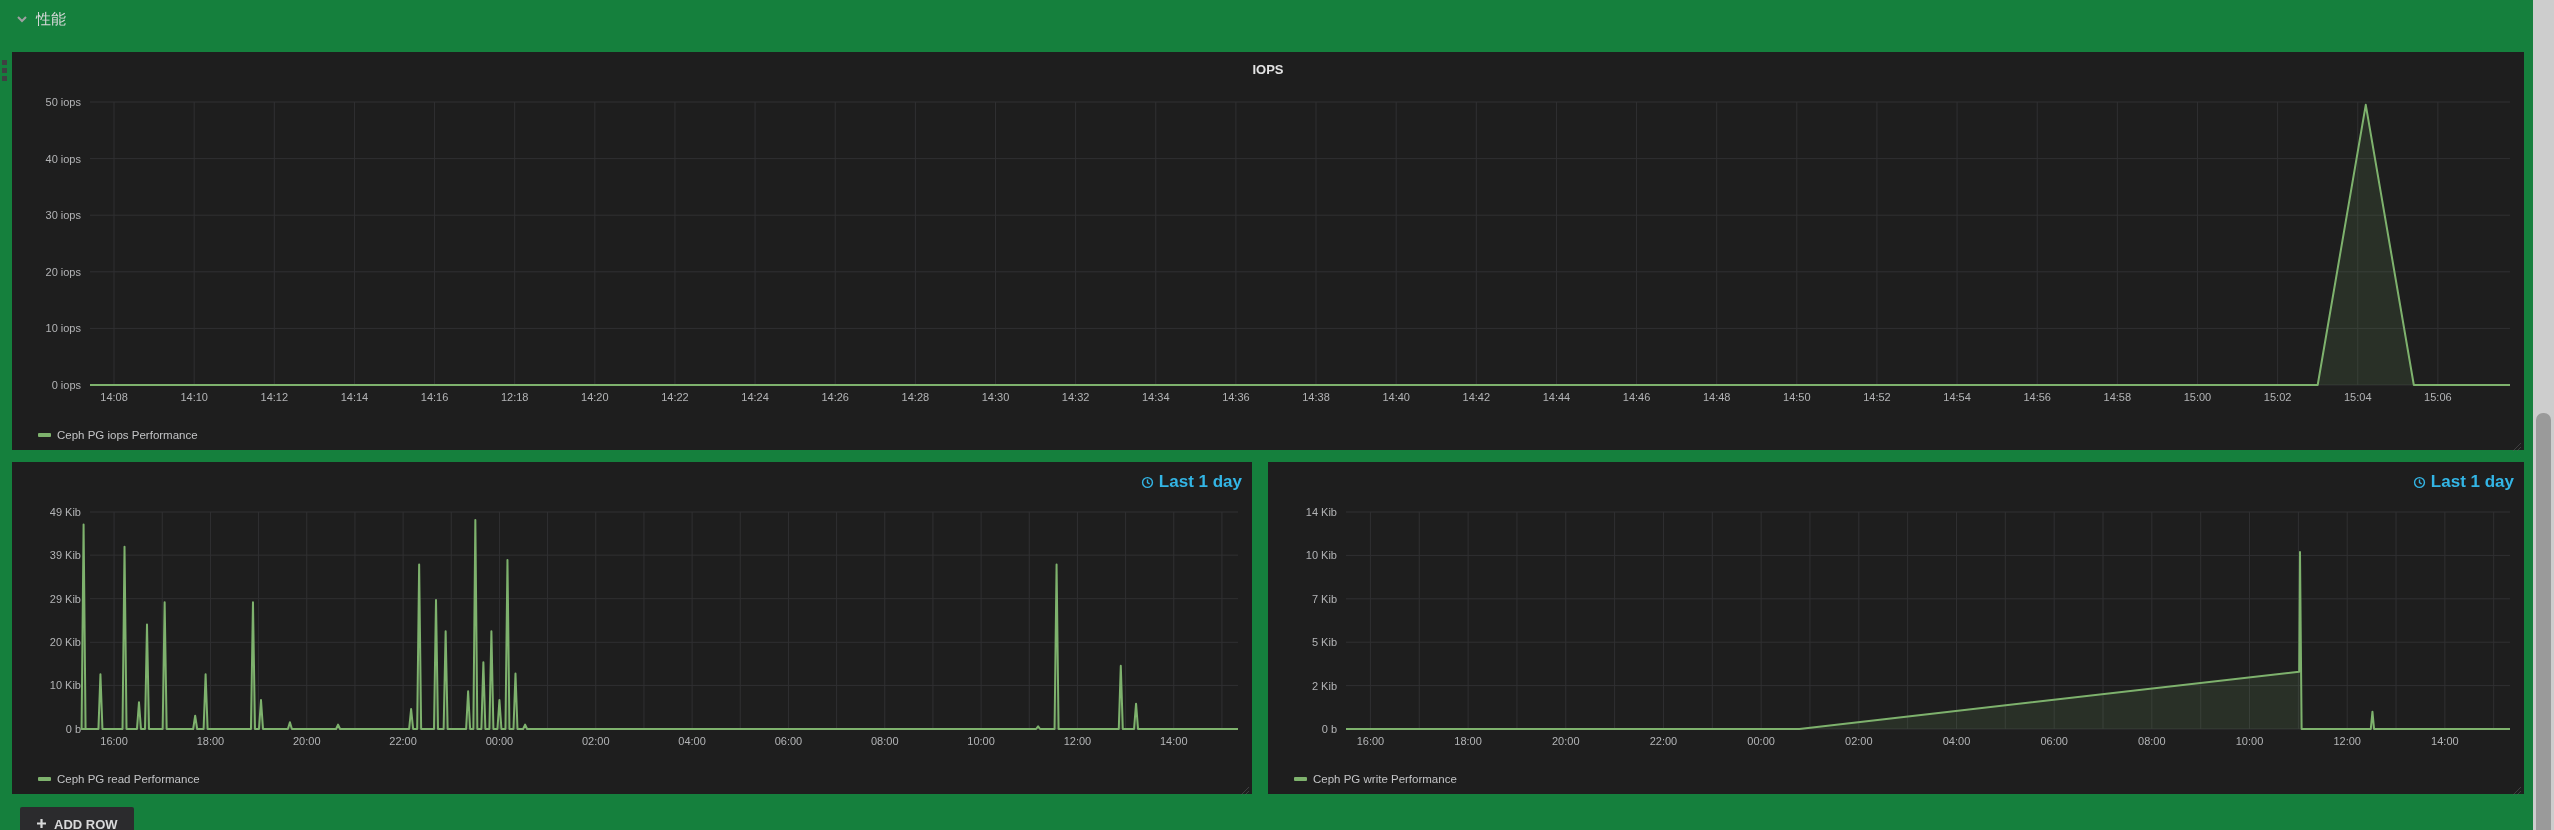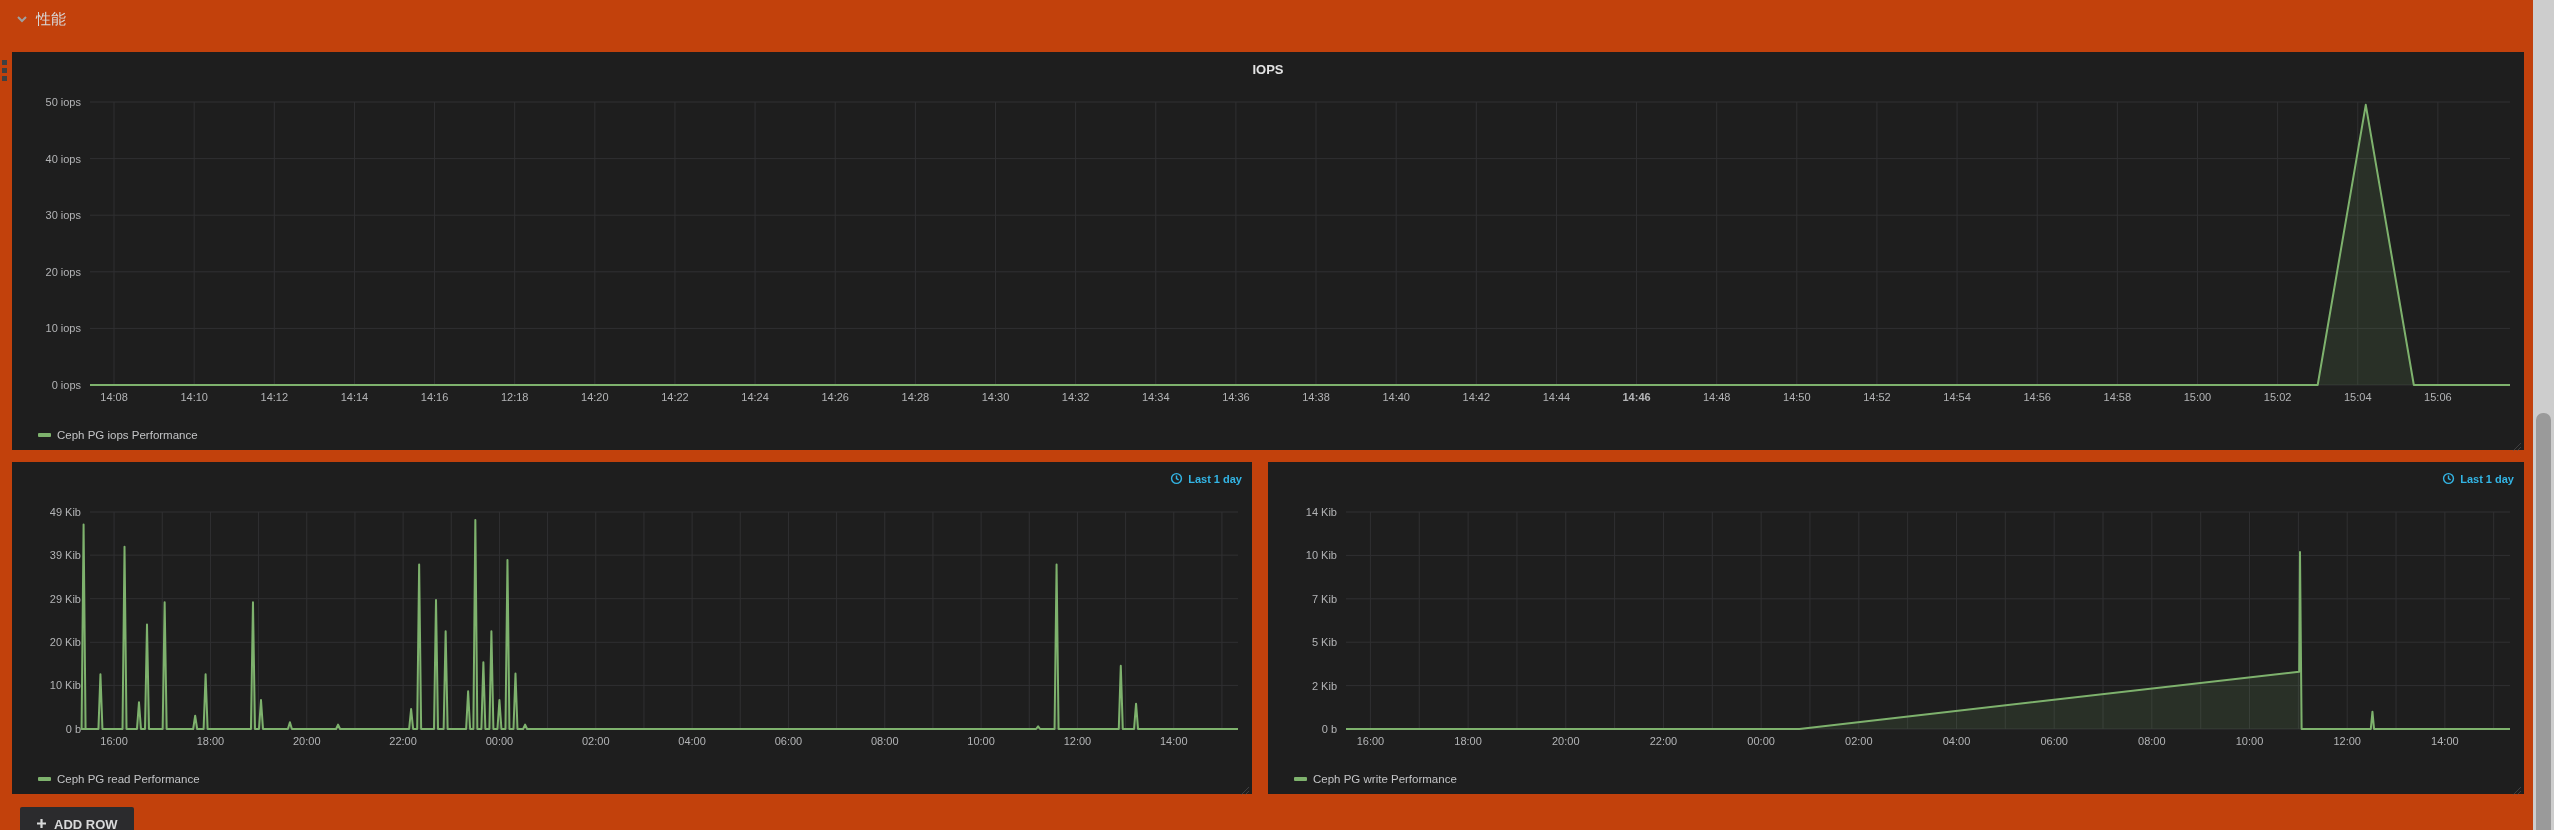--- a/index.html
+++ b/index.html
@@ -1,33 +1,33 @@
 <!DOCTYPE html>
 <html><head>
 <meta charset="utf-8">
 <style>
   html,body{margin:0;padding:0;background:#141414;}
-  #screen{position:relative;width:2554px;height:830px;overflow:hidden;background:#c2410c;
+  #screen{position:relative;width:2554px;height:830px;overflow:hidden;background:#15803d;
           font-family:"Liberation Sans",sans-serif;color:#d8d9da;}
 
   
   .row-header{position:absolute;top:8px;left:16px;height:22px;display:flex;align-items:center;gap:8px;cursor:pointer;}
   .row-title{font-size:15px;color:#d8d9da;}
   .chevron-icon svg{display:block;}
 
   
   .panel{position:absolute;background:#1e1e1e;}
   #panel-iops{left:12px;top:52px;width:2512px;height:398px;}
   #panel-read{left:12px;top:462px;width:1240px;height:332px;}
   #panel-write{left:1268px;top:462px;width:1256px;height:332px;}
 
   .panel-header{position:absolute;top:0;left:0;right:0;height:34px;display:flex;align-items:center;
                 justify-content:center;font-size:13px;font-weight:700;color:#e3e3e3;cursor:pointer;}
   .time-badge{position:absolute;right:10px;top:10px;display:flex;align-items:center;gap:5px;
-              color:#33b5e5;font-size:11px;font-weight:700;cursor:pointer;}
+              color:#33b5e5;font-size:17px;font-weight:700;cursor:pointer;}
   .time-badge svg{display:block;}
 
   .chart-body{position:absolute;top:50px;bottom:65px;left:8px;right:14px;display:flex;}
   .y-col{position:relative;width:70px;flex:none;}
   .y-label{position:absolute;right:9px;width:61px;text-align:right;transform:translateY(-50%);
            font-size:11px;color:#b3b4b6;white-space:nowrap;}
   .plot{position:relative;flex:1;}
   .plot svg{position:absolute;left:0;top:0;width:100%;height:100%;overflow:visible;display:block;}
   .grid line{stroke:#303032;stroke-width:1;vector-effect:non-scaling-stroke;}
   path.series-line{fill:none;stroke-width:2;vector-effect:non-scaling-stroke;stroke-linejoin:round;}
@@ -144,21 +144,21 @@
         <div class="x-label" style="left: 30.7947%;">14:26</div>
         <div class="x-label" style="left: 34.106%;">14:28</div>
         <div class="x-label" style="left: 37.4172%;">14:30</div>
         <div class="x-label" style="left: 40.7285%;">14:32</div>
         <div class="x-label" style="left: 44.0397%;">14:34</div>
         <div class="x-label" style="left: 47.351%;">14:36</div>
         <div class="x-label" style="left: 50.6623%;">14:38</div>
         <div class="x-label" style="left: 53.9735%;">14:40</div>
         <div class="x-label" style="left: 57.2848%;">14:42</div>
         <div class="x-label" style="left: 60.596%;">14:44</div>
-        <div class="x-label" style="left: 63.9073%; font-weight: bold;">14:46</div>
+        <div class="x-label" style="left: 63.9073%;">14:46</div>
         <div class="x-label" style="left: 67.2185%;">14:48</div>
         <div class="x-label" style="left: 70.5298%;">14:50</div>
         <div class="x-label" style="left: 73.8411%;">14:52</div>
         <div class="x-label" style="left: 77.1523%;">14:54</div>
         <div class="x-label" style="left: 80.4636%;">14:56</div>
         <div class="x-label" style="left: 83.7748%;">14:58</div>
         <div class="x-label" style="left: 87.0861%;">15:00</div>
         <div class="x-label" style="left: 90.3974%;">15:02</div>
         <div class="x-label" style="left: 93.7086%;">15:04</div>
         <div class="x-label" style="left: 97.0199%;">15:06</div>

